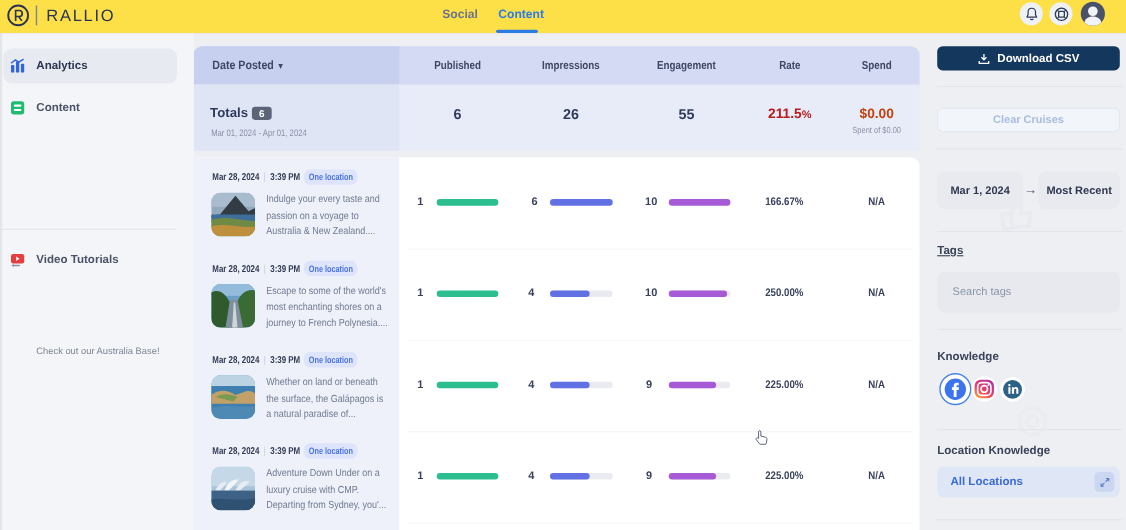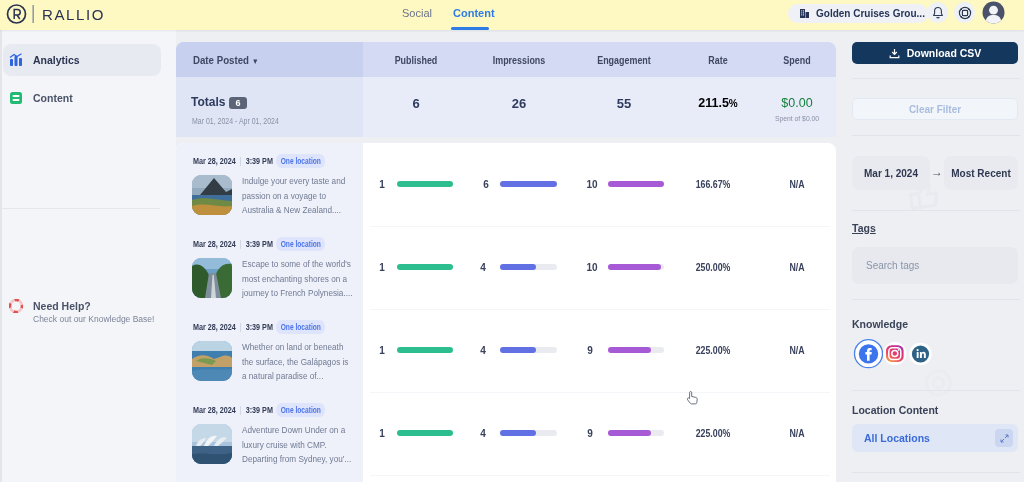--- a/index.html
+++ b/index.html
@@ -1,23 +1,23 @@
 <!DOCTYPE html>
 <html><head>
 <meta charset="utf-8">
 <style>
 * { margin:0; padding:0; box-sizing:border-box; }
 html,body { width:1024px; height:482px; overflow:hidden; }
 body { font-family:"Liberation Sans", sans-serif; background:#EDEFF2; position:relative; }
 .abs { position:absolute; }
 
 
-#topbar { position:absolute; left:0; top:0; width:1024px; height:30px; background:#fef9c3; box-shadow:0 1px 2px rgba(40,50,80,.08); z-index:5; }
+#topbar { position:absolute; left:0; top:0; width:1024px; height:30px; background:#fde047; box-shadow:0 1px 2px rgba(40,50,80,.08); z-index:5; }
 #logo { position:absolute; left:6px; top:2px; }
-#tab-social { position:absolute; left:402px; top:7px; font-size:11px; font-weight:400; color:#6B7389; }
+#tab-social { position:absolute; left:402px; top:7px; font-size:11px; font-weight:700; color:#6B7389; }
 #tab-content { position:absolute; left:453px; top:7px; font-size:11px; font-weight:700; color:#2D7BE5; }
 #tab-underline { position:absolute; left:451px; top:27px; width:38px; height:3px; background:#2D7BE5; border-radius:2px; }
 #org-pill { position:absolute; left:788px; top:4px; width:140px; height:19px; background:#EFF1F6; border-radius:10px; display:flex; align-items:center; }
 #org-pill .txt { white-space:nowrap; font-size:10px; font-weight:700; color:#253458; margin-left:6px; }
 .iconcircle { position:absolute; top:2px; width:21px; height:21px; background:#EEF1F5; border-radius:50%; display:flex; align-items:center; justify-content:center; }
 
 
 #sidebar { position:absolute; left:0; top:30px; width:176px; height:452px; background:#F4F5F8; }
 .sideitem { position:absolute; left:0; width:200px; height:32px; }
 .sideitem .ic { position:absolute; left:9px; top:50%; transform:translateY(-50%); width:14px; height:14px; }
@@ -63,33 +63,20 @@
     <svg width="150" height="24" viewBox="0 0 150 24">
       <circle cx="10.5" cy="12" r="9" fill="none" stroke="#2A3352" stroke-width="1.7"></circle>
       <path d="M8.2 17 L8.2 7.5 L11.5 7.5 A2.7 2.7 0 0 1 11.5 13 L8.2 13 M11 13 L13.8 17" fill="none" stroke="#2A3352" stroke-width="1.5"></path>
       <rect x="26.5" y="3" width="1.3" height="18" fill="#7E87A0"></rect>
       <text x="36" y="17.5" font-size="15" font-weight="400" letter-spacing="1.6" fill="#2A3352">RALLIO</text>
     </svg>
   </div>
   <div id="tab-social">Social</div>
   <div id="tab-content">Content</div>
   <div id="tab-underline"></div>
-  <div id="org-pill">
-    <svg width="11" height="11" viewBox="0 0 11 11" style="margin-left:11px;">
-      <rect x="1" y="1" width="5" height="9" fill="#253458"></rect>
-      <rect x="6.5" y="4" width="3.5" height="6" fill="#253458"></rect>
-      <rect x="2.2" y="2.4" width="1" height="1" fill="#fff"></rect>
-        <rect x="4" y="2.4" width="1" height="1" fill="#fff"></rect>
-      <rect x="2.2" y="4.4" width="1" height="1" fill="#fff"></rect>
-        <rect x="4" y="4.4" width="1" height="1" fill="#fff"></rect>
-      <rect x="2.2" y="6.4" width="1" height="1" fill="#fff"></rect>
-        <rect x="4" y="6.4" width="1" height="1" fill="#fff"></rect>
-    </svg>
-    <span class="txt">Golden Cruises Grou...</span>
-  </div>
   <div class="iconcircle" style="left:927px;">
     <svg width="12" height="13" viewBox="0 0 12 13">
       <path d="M6 1.5 C3.8 1.5 2.6 3 2.6 5 L2.6 7.5 L1.6 9.5 L10.4 9.5 L9.4 7.5 L9.4 5 C9.4 3 8.2 1.5 6 1.5 Z" fill="none" stroke="#2E3A55" stroke-width="1.1" stroke-linejoin="round"></path>
       <path d="M4.7 11 A1.4 1.4 0 0 0 7.3 11" fill="none" stroke="#2E3A55" stroke-width="1.1"></path>
     </svg>
   </div>
   <div class="iconcircle" style="left:954px;">
     <svg width="14" height="14" viewBox="0 0 14 14">
       <circle cx="7" cy="7" r="5.6" fill="none" stroke="#2E3A55" stroke-width="1.2"></circle>
       <rect x="4.4" y="4.4" width="5.2" height="5.2" rx="1.2" fill="none" stroke="#2E3A55" stroke-width="1.2"></rect>
@@ -159,49 +146,51 @@
   </div>
   <div class="sideitem" style="top:52px;">
     <svg class="ic" viewBox="0 0 14 14">
       <rect x="1" y="1" width="12" height="12" rx="2.5" fill="#21BA72"></rect>
       <rect x="3.5" y="4" width="7" height="2" rx="1" fill="#fff"></rect>
       <rect x="3.5" y="8" width="7" height="2" rx="1" fill="#fff"></rect>
     </svg>
     <span class="lbl">Content</span>
   </div>
   <div id="side-divider"></div>
-  <div class="sideitem" style="top:260px;">
+  <div class="sideitem" style="top:190px;">
     <svg class="ic" viewBox="0 0 14 14">
-      <circle cx="7" cy="7" r="6" fill="none" stroke="#E05252" stroke-width="2.6" stroke-dasharray="4.7 4.7" stroke-dashoffset="2.3"></circle>
-      <circle cx="7" cy="7" r="6" fill="none" stroke="#F6C6C6" stroke-width="2.6" stroke-dasharray="4.7 4.7" stroke-dashoffset="7"></circle>
-    </svg>
-    <span class="lbl">Need Help?</span>
-  </div>
-  <div class="subtxt" style="top:284px;">Check out our Knowledge Base!</div>
+      <rect x="1" y="2" width="12" height="8.5" rx="2" fill="#E53E3E"></rect>
+      <path d="M5.7 4.2 L8.8 6.2 L5.7 8.2 Z" fill="#fff"></path>
+      <path d="M3 12.4 L9 12.4" stroke="#8A92A8" stroke-width="1.4"></path>
+      <path d="M1.2 12.4 L3.6 11 L3.6 13.8 Z" fill="#8A92A8"></path>
+    </svg>
+    <span class="lbl">Video Tutorials</span>
+  </div>
+  <div class="subtxt" style="top:284px;">Check out our Australia Base!</div>
 </div>
 
 <div id="thead"></div>
 <div id="thead-col1"></div>
 <div class="abs" style="left:193px; top:54px; font-size:11px; font-weight:700; color:#3E4763; transform:scaleX(0.88); transform-origin:0 0; white-space:nowrap;">Date Posted <span style="font-size:8px;">▼</span></div>
 <span class="hlabel" style="left:416px;">Published</span>
 <span class="hlabel" style="left:519px;">Impressions</span>
 <span class="hlabel" style="left:624px;">Engagement</span>
 <span class="hlabel" style="left:718px;">Rate</span>
 <span class="hlabel" style="left:797px;">Spend</span>
 
 <div id="totals"></div>
 <div id="totals-col1"></div>
 <div class="abs" style="left:191px; top:95px; font-size:12px; font-weight:700; color:#2E3B5E;">Totals</div>
 <div class="abs" style="left:229px; top:97px; width:18px; height:12px; background:#5C6577; border-radius:3px; color:#fff; font-size:9px; font-weight:700; text-align:center; line-height:12px;">6</div>
 <div class="abs" style="left:192px; top:116px; font-size:8.5px; color:#8891A5; transform:scaleX(0.82); transform-origin:0 0; white-space:nowrap;">Mar 01, 2024 - Apr 01, 2024</div>
 <div class="abs" style="left:416px; top:96px; transform:translateX(-50%); font-size:13px; font-weight:700; color:#2E3B5E;">6</div>
 <div class="abs" style="left:519px; top:96px; transform:translateX(-50%); font-size:13px; font-weight:700; color:#2E3B5E;">26</div>
 <div class="abs" style="left:624px; top:96px; transform:translateX(-50%); font-size:13px; font-weight:700; color:#2E3B5E;">55</div>
-<div class="abs" style="left:718px; top:96px; transform:translateX(-50%); font-size:12.5px; font-weight:700; color:#000000;">211.5<span style="font-size:10px;">%</span></div>
-<div class="abs" style="left:797px; top:96px; transform:translateX(-50%); font-size:12.5px; font-weight:400; color:#15803d;">$0.00</div>
+<div class="abs" style="left:718px; top:96px; transform:translateX(-50%); font-size:12.5px; font-weight:700; color:#b91c1c;">211.5<span style="font-size:10px;">%</span></div>
+<div class="abs" style="left:797px; top:96px; transform:translateX(-50%); font-size:12.5px; font-weight:700; color:#c2410c;">$0.00</div>
 <div class="abs" style="left:797px; top:114px; transform:translateX(-50%) scaleX(0.85); font-size:8px; color:#8891A5; white-space:nowrap;">Spent of $0.00</div>
 
 <div id="rows"></div>
 <div id="rows-col1"></div>
 <div class="rowsep" style="top:226px;"></div>
 <div class="rowsep" style="top:309px;"></div>
 <div class="rowsep" style="top:392px;"></div>
 <div class="rowsep" style="top:475px;"></div>
 
 <div class="abs datechip" style="left:193px; top:156px;">Mar 28, 2024 <span style="color:#C3C9D8; font-weight:400;">&nbsp;|&nbsp;</span> 3:39 PM</div>
@@ -300,21 +289,21 @@
 <span class="ratetxt" style="left:797px; top:433px;">N/A</span>
 
 <div id="btn-csv">
   <svg width="11" height="11" viewBox="0 0 11 11" style="margin-right:7px;">
     <path d="M5.5 1 L5.5 6 M3.2 4 L5.5 6.4 L7.8 4" fill="none" stroke="#fff" stroke-width="1.2"></path>
     <path d="M1.2 7.5 L1.2 9.6 L9.8 9.6 L9.8 7.5" fill="none" stroke="#fff" stroke-width="1.2"></path>
   </svg>
   Download CSV
 </div>
 <div class="rp-divider" style="top:78px;"></div>
-<div id="btn-clear">Clear Filter</div>
+<div id="btn-clear">Clear Cruises</div>
 <div class="rp-divider" style="top:135px;"></div>
 <div class="datebox" style="left:852px; width:78px;">Mar 1, 2024</div>
 <div class="abs" style="left:931px; top:165px; width:12px; font-size:12px; color:#4A5268; text-align:center;">→</div>
 <div class="datebox" style="left:944px; width:74px;">Most Recent</div>
 <div class="rp-divider" style="top:210px;"></div>
 <div class="rp-label" style="top:222px;text-decoration:underline;">Tags</div>
 <div id="taginput">
     <span>Search tags</span>
   </div>
 <div class="rp-divider" style="top:299px;"></div>
@@ -338,21 +327,21 @@
     <circle cx="46.8" cy="19.6" r="3" fill="none" stroke="#fff" stroke-width="1.5"></circle>
     <circle cx="50.6" cy="15.9" r="0.9" fill="#fff"></circle>
     <circle cx="72.5" cy="20" r="11.2" fill="#fff"></circle>
     <circle cx="72.5" cy="20" r="8.6" fill="#2E6186"></circle>
     <rect x="68.7" y="18" width="1.9" height="6" fill="#fff"></rect>
     <circle cx="69.6" cy="16.1" r="1.1" fill="#fff"></circle>
     <path d="M71.9 24 L71.9 18 L73.7 18 L73.7 18.9 C74.1 18.2 74.8 17.8 75.6 17.8 C77 17.8 77.8 18.7 77.8 20.2 L77.8 24 L75.9 24 L75.9 20.6 C75.9 19.9 75.6 19.4 75 19.4 C74.4 19.4 73.9 19.9 73.9 20.7 L73.9 24 Z" fill="#fff"></path>
   </svg>
 </div>
 <div class="rp-divider" style="top:390px;"></div>
-<div class="rp-label" style="top:404px;">Location Content</div>
+<div class="rp-label" style="top:404px;">Location Knowledge</div>
 <div id="alllocations">
   <span class="txt">All Locations</span>
   <div id="expandbox">
     <svg width="9" height="9" viewBox="0 0 9 9">
       <path d="M5.5 1 L8 1 L8 3.5 M8 1 L5 4 M3.5 8 L1 8 L1 5.5 M1 8 L4 5" fill="none" stroke="#5B7BC8" stroke-width="1"></path>
     </svg>
   </div>
 </div>
 <div class="rp-divider" style="top:472px;"></div>
 

